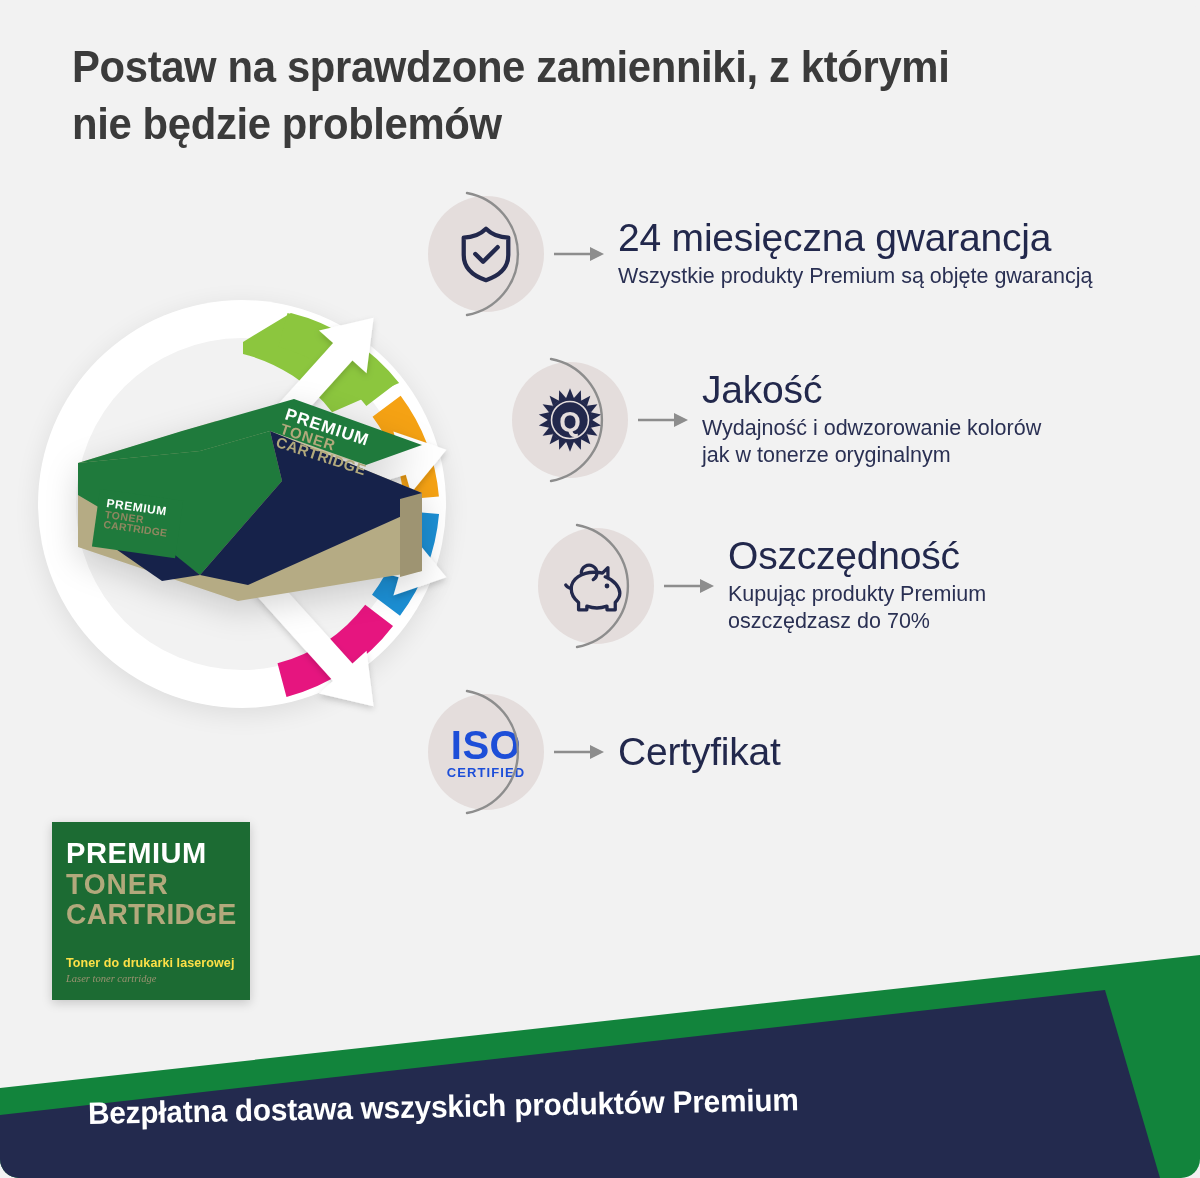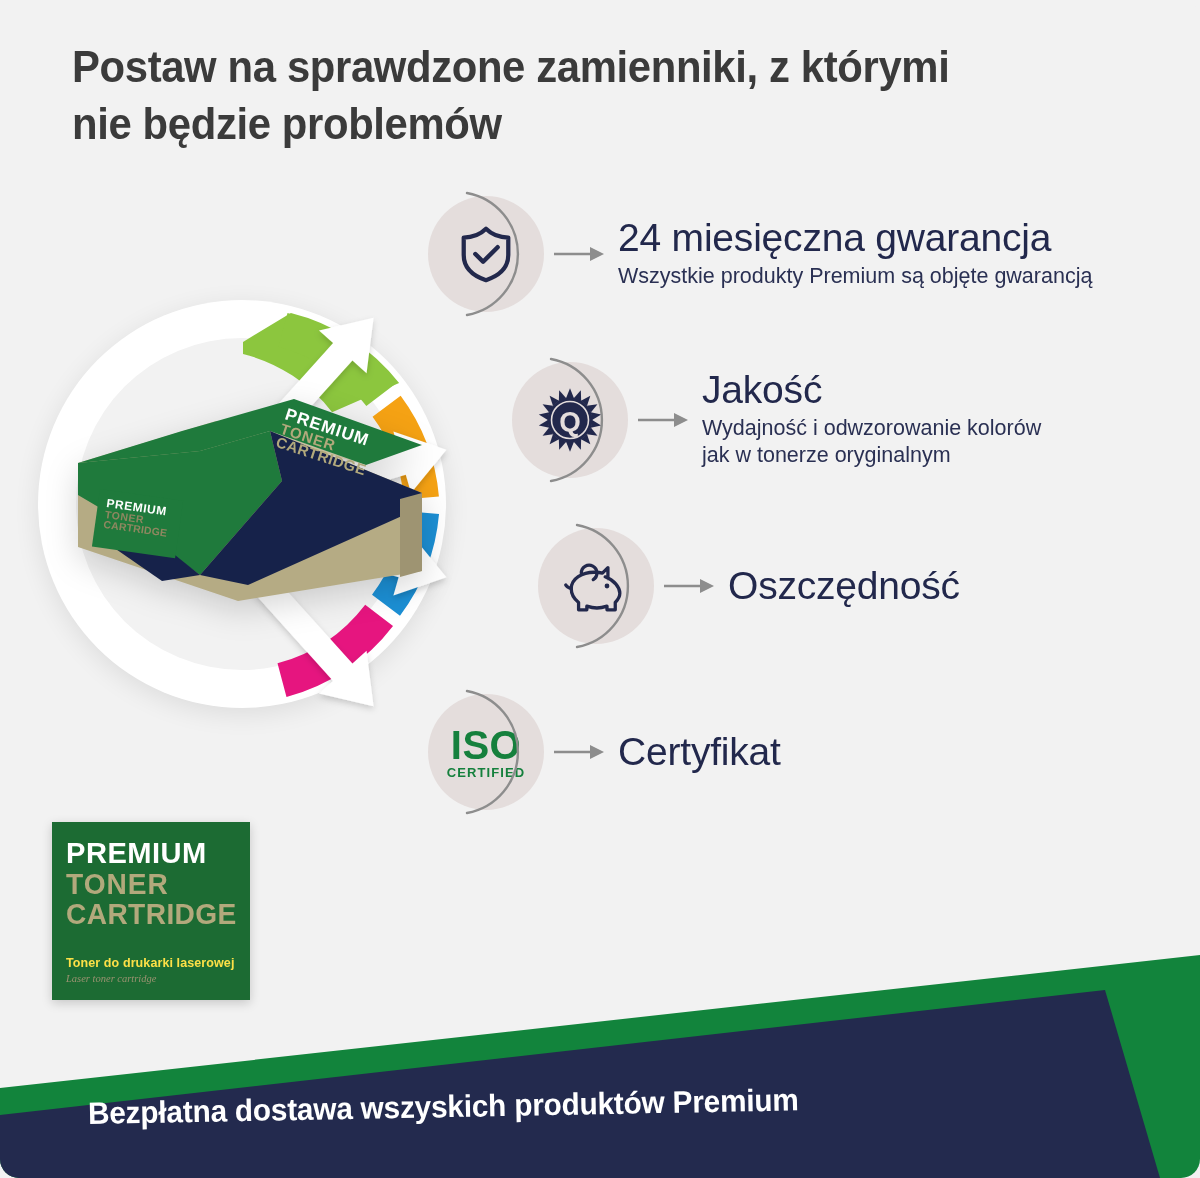--- a/index.html
+++ b/index.html
@@ -114,21 +114,21 @@
     white-space: pre-line;
   }
 
   #feature-0 { left: 428px; top: 196px; }
   #feature-1 { left: 512px; top: 362px; }
   #feature-2 { left: 538px; top: 528px; }
   #feature-3 { left: 428px; top: 694px; }
 
   .iso-badge {
     text-align: center;
-    color: #15803d;
+    color: #1d4ed8;
     line-height: 1;
     user-select: none;
   }
   .iso-main {
     font-family: "Liberation Sans", sans-serif;
     font-size: 40px; font-weight: bold; letter-spacing: 0.5px;
   }
   .iso-sub {
     font-family: "Liberation Sans", sans-serif;
     font-size: 13px; font-weight: bold; letter-spacing: 1.1px;
@@ -356,20 +356,22 @@
         </g>
         <circle cx="48" cy="32" r="2.6" fill="#22284c"></circle>
       </svg>
     </div>
     <svg class="lead-arrow" viewBox="0 0 56 20">
       <line x1="4" y1="10" x2="40" y2="10" stroke="#8d8d8d" stroke-width="2.6"></line>
       <polygon points="40,3 54,10 40,17" fill="#8d8d8d"></polygon>
     </svg>
     <div class="feat-text">
       <div class="feat-title">Oszczędność</div>
+      <div class="feat-sub">Kupując produkty Premium
+oszczędzasz do 70%</div>
     </div>
   </div>
 
   <div class="feature" id="feature-3">
     <div class="icon-circle">
       <svg class="icon-arc" viewBox="0 0 134 134">
         <path d="M 48 6 A 62 62 0 0 1 48 128" fill="none" stroke="#8d8d8d" stroke-width="2.4" stroke-linecap="round"></path>
       </svg>
       <div class="iso-badge">
         <div class="iso-main">ISO</div>

